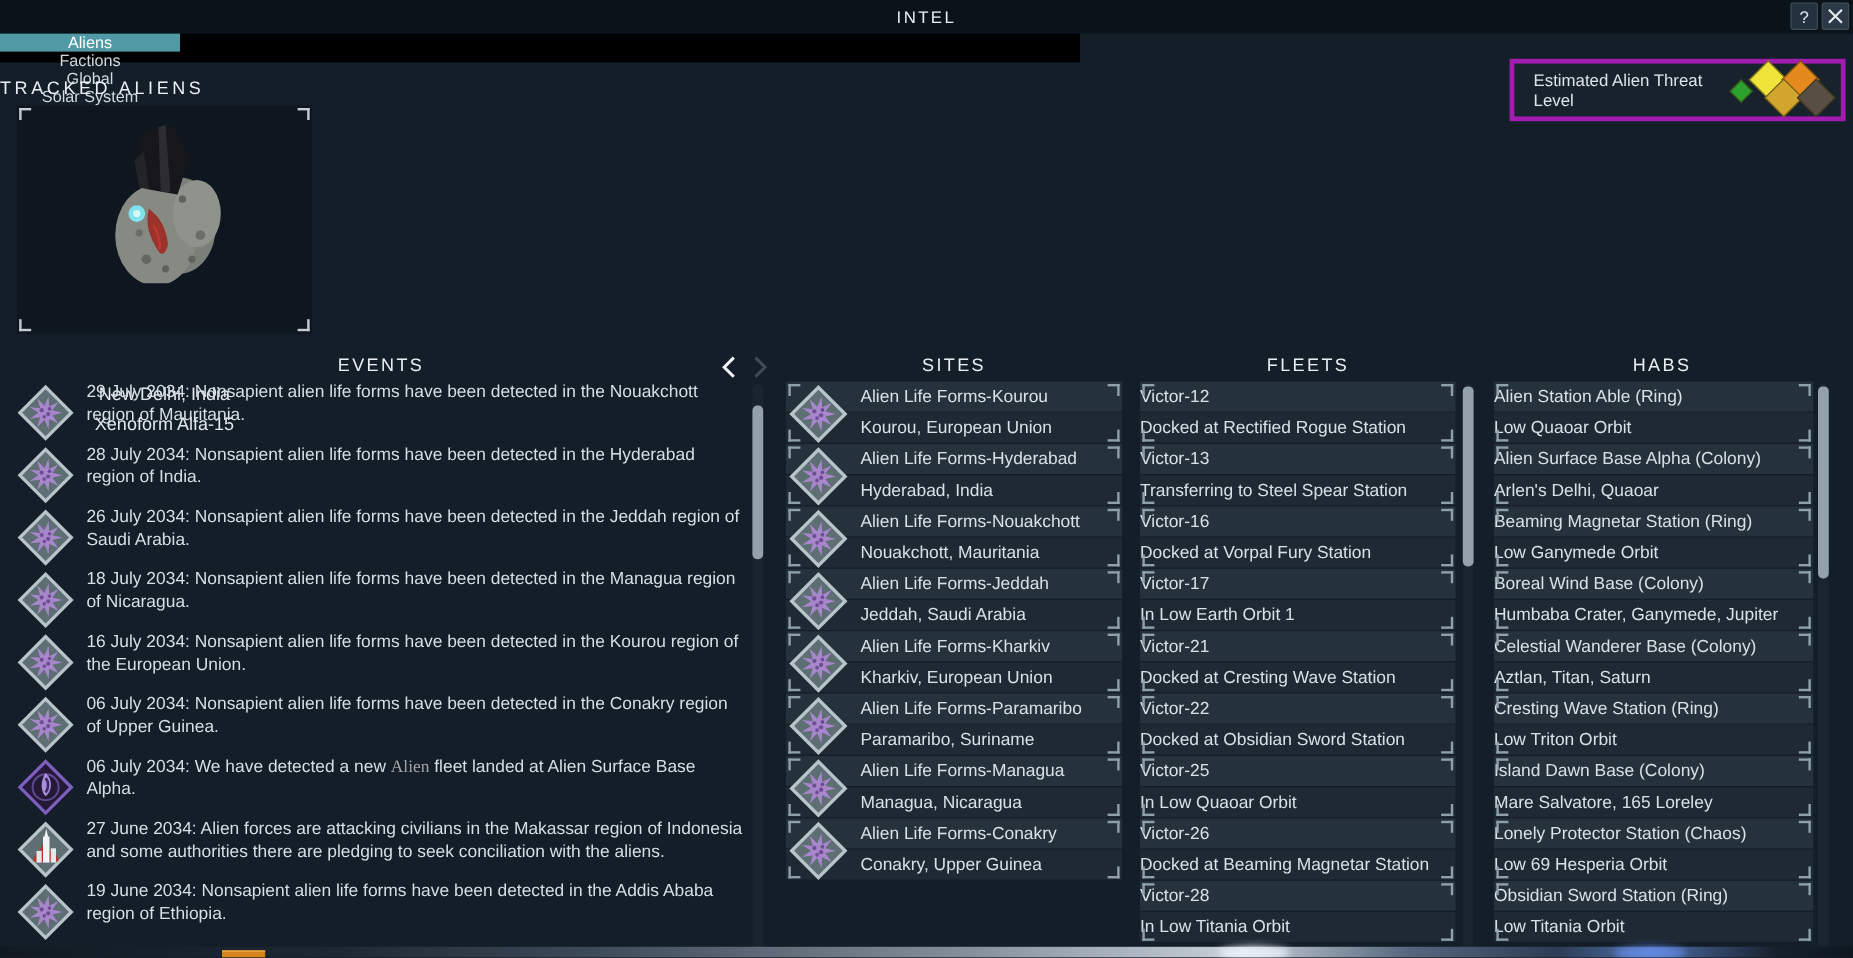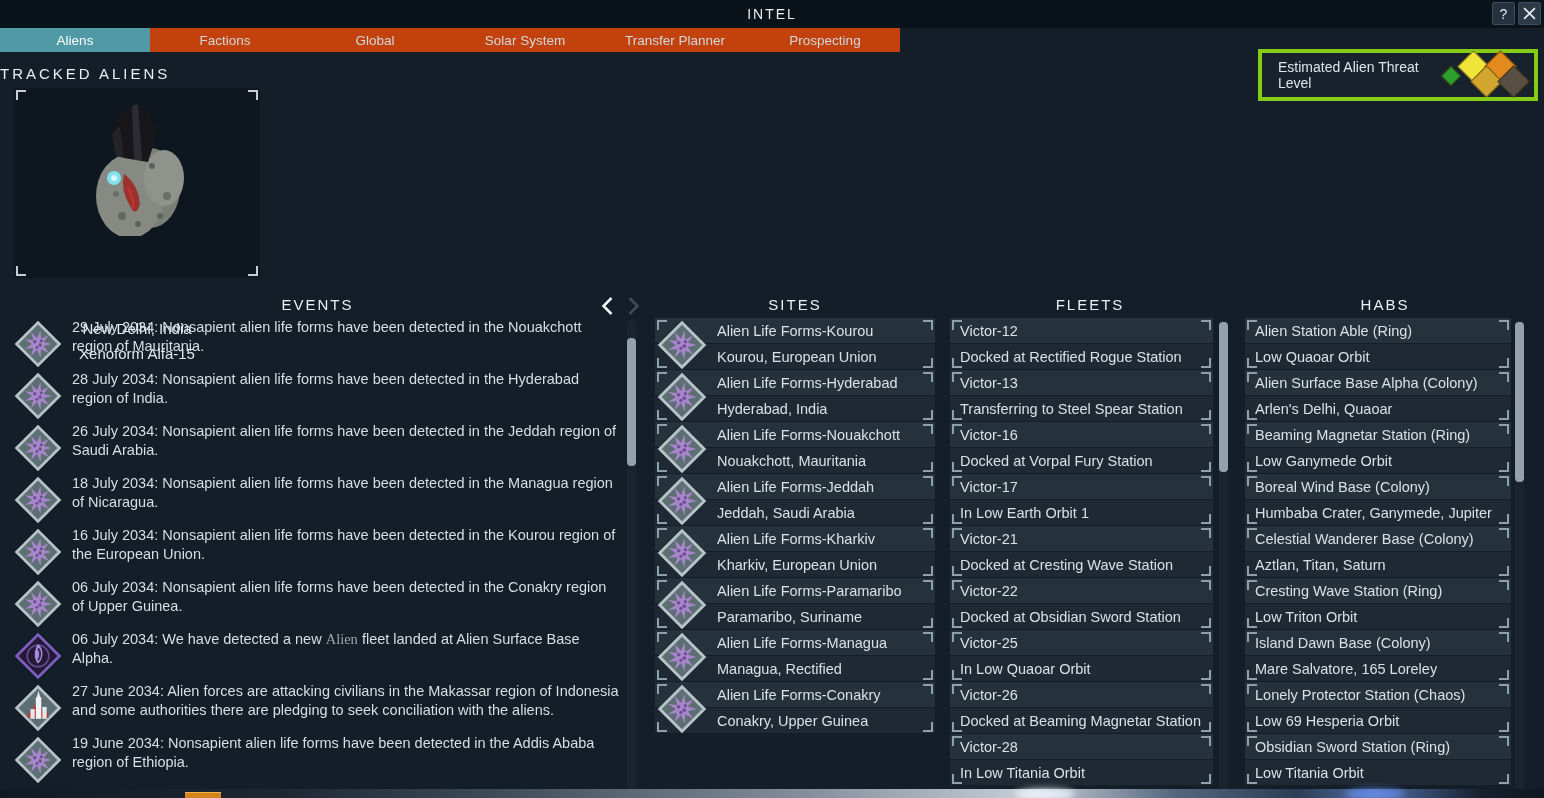--- a/index.html
+++ b/index.html
@@ -21,36 +21,36 @@
     background:#243240; border:1px solid #3c4c5a; border-radius:2px;
     display:flex; align-items:center; justify-content:center;
     color:#dfe7ec; font-size:14px; cursor:pointer;
   }
   .help-btn { left:1492px; }
   .close-btn { left:1518px; background:#2c3a48; }
   .close-btn svg { width:13px; height:13px; stroke:#e6edf1; stroke-width:1.6; }
   
   .tabbar {
     position:absolute; left:0; top:28px; width:900px; height:24px;
-    display:flex; background:#c2410c;
+    display:flex; background:#000000;flex-direction:column;
   }
   .tab {
     width:150px; height:24px; display:flex; align-items:center; justify-content:center;
     font-size:13.5px; color:#cfd9de; cursor:pointer;
   }
   .tab.active { background:#4f9aa4; color:#ffffff; }
   
   .page-title {
     position:absolute; left:0; top:65px; width:1544px; text-align:left;
     font-size:15px; letter-spacing:3px; color:#e9eff2;
   }
   
   .threat-box {
     position:absolute; left:1258px; top:49px; width:280px; height:52px;
-    border:4px solid #84cc16; background:#18222c;
+    border:4px solid #a21caf; background:#18222c;
     display:flex; align-items:center; padding-left:16px;
   }
   .threat-label { font-size:14px; color:#dde5e9; }
   .threat-cluster { position:relative; width:92px; height:46px; margin-left:8px; flex:none; }
   .t-diamond { position:absolute; transform:rotate(45deg); border:1px solid rgba(55,42,0,.6); }
   .green-diamond  { width:14px; height:14px; left:2px;  top:17px; }
   .yellow-diamond { width:23px; height:23px; left:20px; top:3px; }
   .orange-diamond { width:23px; height:23px; left:47px; top:3px; }
   .gold-diamond   { width:23px; height:23px; left:33px; top:18px; }
   .dark-diamond   { width:23px; height:23px; left:60px; top:18px; }
@@ -96,21 +96,21 @@
   .cell-bar.b1 { top:0;    background:#25313b; }
   .cell-bar.b2 { top:26px; background:#1e2933; }
   .cell-item .corner { border-color:#8ea0aa; }
   
   .sites-list { left:655px; width:280px; }
   .sites-list .cell-bar { padding-left:62px; }
   .site-icon { position:absolute; left:0px; top:0px; width:54px; height:54px; z-index:2; }
   
   .fleets-list { left:950px; width:263px; }
   .habs-list   { left:1245px; width:266px; }
-  .fleets-list .cell-bar, .habs-list .cell-bar { padding-left:10px; }
+  .fleets-list .cell-bar, .habs-list .cell-bar { }
   
   .vtrack { position:absolute; width:9px; background:#1a242e; border-radius:4px; }
   .vthumb { position:absolute; width:9px; background:#93a1ab; border-radius:4px; }
   .sb-events-track { left:627px; top:320px; height:472px; }
   .sb-events-thumb { left:627px; top:338px; height:128px; }
   .sb-fleets-track { left:1219px; top:320px; height:478px; }
   .sb-fleets-thumb { left:1219px; top:322px; height:150px; }
   .sb-habs-track   { left:1515px; top:320px; height:478px; }
   .sb-habs-thumb   { left:1515px; top:322px; height:160px; }
   
@@ -464,21 +464,21 @@
         <circle cx="27" cy="21" r="1.4" fill="#6b4f92"></circle>
       </svg>
       <span class="corner tl"></span>
       <span class="corner tr"></span>
       <span class="corner bl"></span>
       <span class="corner br"></span>
     </div>
 
     <div class="cell-item">
       <div class="cell-bar b1">Alien Life Forms-Managua</div>
-      <div class="cell-bar b2">Managua, Rectified</div>
+      <div class="cell-bar b2">Managua, Nicaragua</div>
       <svg class="site-icon" viewBox="0 0 48 48">
         <rect x="10" y="10" width="28" height="28" transform="rotate(45 24 24)" fill="#5d6f72" stroke="#b7c5ca" stroke-width="2.5"></rect>
         <polygon fill="#a886cc" points="37,24 29.2,25.9 34,32.4 26.8,28.8 26.3,36.8 23.1,29.4 17.5,35.3 19.8,27.5 11.8,28.5 18.5,24 11.8,19.6 19.8,20.5 17.5,12.7 23.1,18.6 26.3,11.2 26.8,19.2 34,15.6 29.2,22.1"></polygon>
         <circle cx="21" cy="22" r="1.6" fill="#6b4f92"></circle>
         <circle cx="26" cy="25" r="1.6" fill="#6b4f92"></circle>
         <circle cx="23" cy="27" r="1.4" fill="#6b4f92"></circle>
         <circle cx="27" cy="21" r="1.4" fill="#6b4f92"></circle>
       </svg>
       <span class="corner tl"></span>
       <span class="corner tr"></span>

